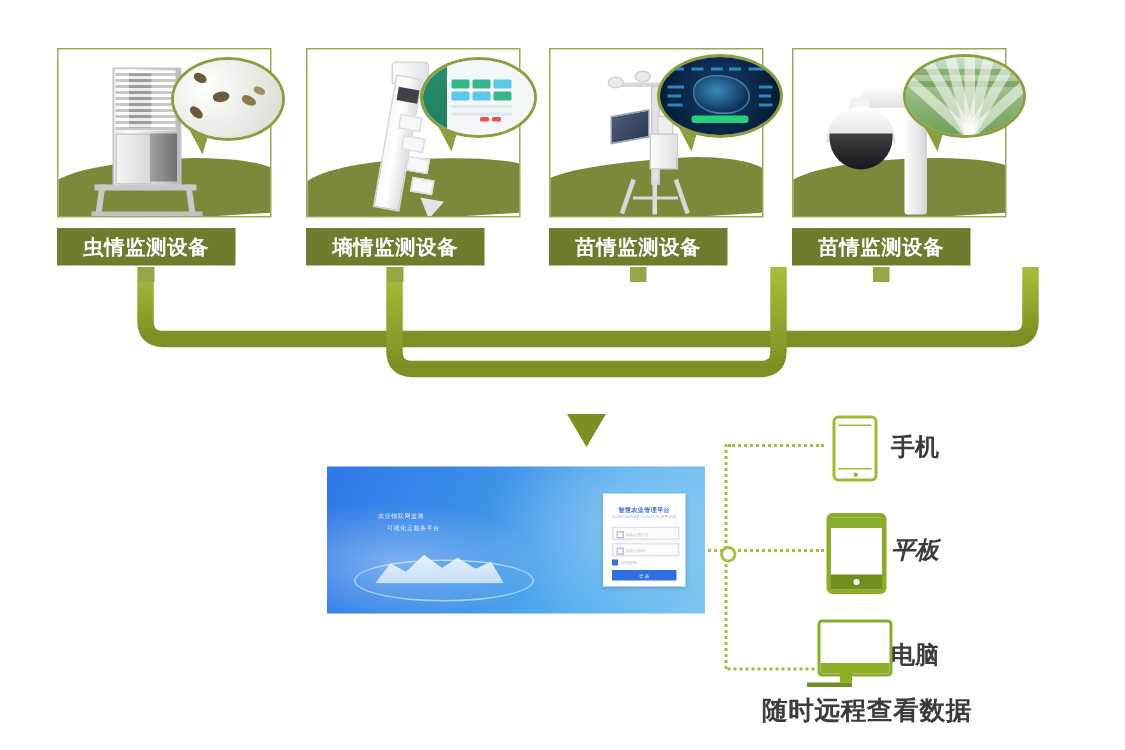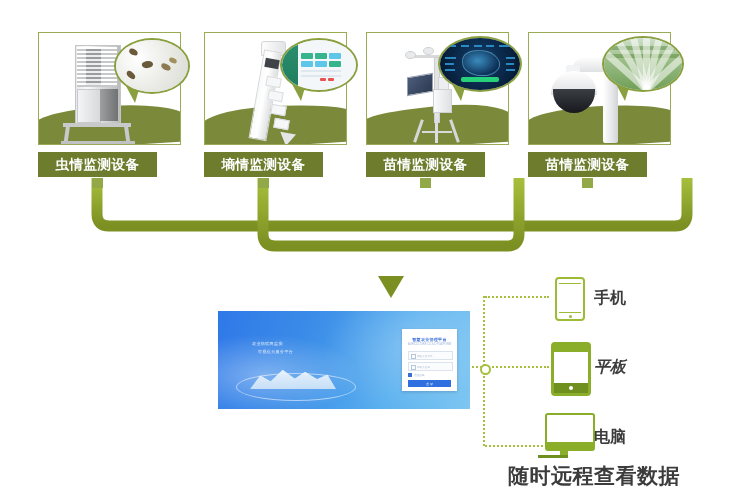--- a/index.html
+++ b/index.html
@@ -180,21 +180,21 @@
 
   .tab-o{position:absolute;width:34px;height:48px;border:3px solid #8aad2a;border-radius:4px;background:#fff;}
   .tab-top{position:absolute;left:0;right:0;top:0;height:7px;background:#8aad2a;}
   .tab-bot{position:absolute;left:0;right:0;bottom:0;height:10px;background:#6f8f1e;}
   .tab-home{position:absolute;left:50%;bottom:3px;width:4px;height:4px;margin-left:-2px;border-radius:50%;background:#fff;}
 
   .mon-o{position:absolute;width:46px;height:34px;border:2.5px solid #8aad2a;border-radius:3px;background:#fff;}
   .mon-bar{position:absolute;left:0;right:0;bottom:0;height:7px;background:#8aad2a;}
   .mon-neck{position:absolute;left:50%;margin-left:-4px;width:8px;height:8px;background:#8aad2a;}
   .mon-base{position:absolute;left:50%;margin-left:-15px;width:30px;height:3px;background:#6f8f1e;}
-  .caption{position:absolute;font-size:21px;font-weight:bold;color:#3c3c3c;letter-spacing:.5px;}
+  .caption{position:absolute;font-size:17px;font-weight:bold;color:#3c3c3c;letter-spacing:.5px;}
 </style>
 </head>
 <body>
 
 <div class="stage">
 
   <div class="card" style="left:22px;">
     <div class="illus">
       <div class="trap-body"></div>
       <div class="trap-slats"></div>

